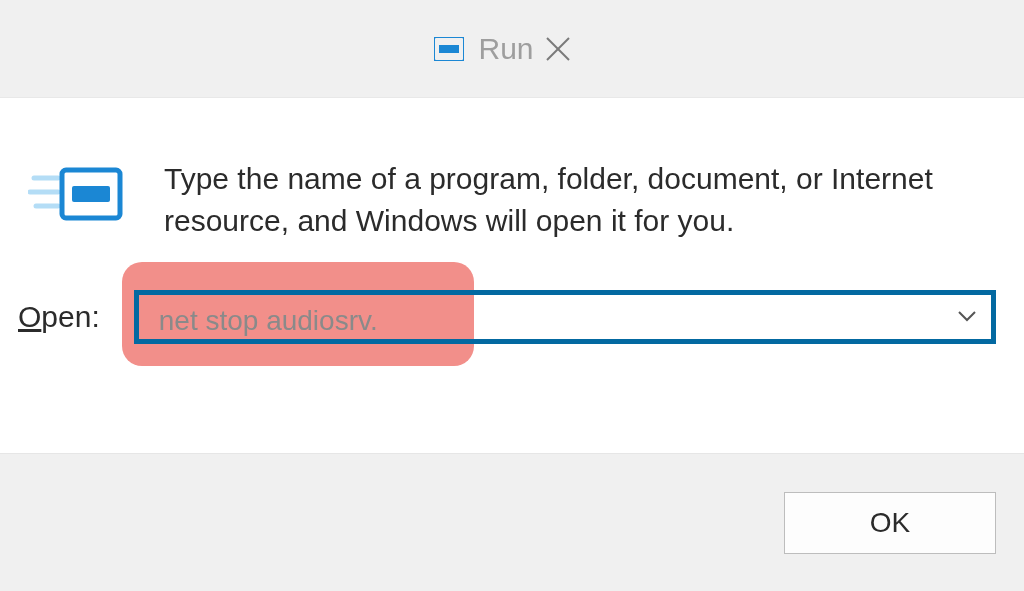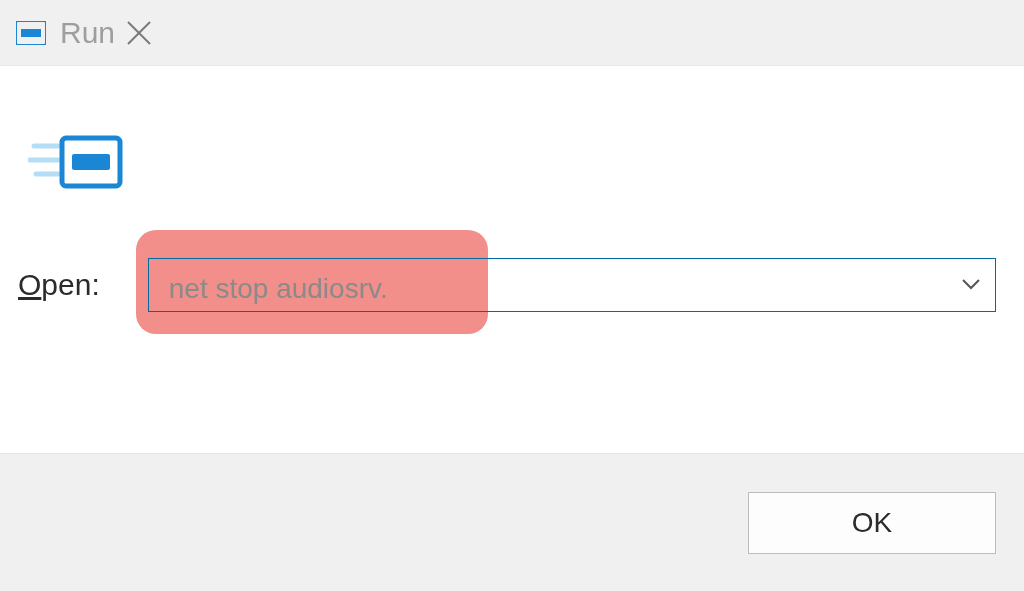--- a/index.html
+++ b/index.html
@@ -4,25 +4,25 @@
   <style>
     * { margin: 0; padding: 0; box-sizing: border-box; }
     body {
       font-family: 'Segoe UI', Tahoma, sans-serif;
       background: #fff;
       width: 1024px;
       height: 591px;
       overflow: hidden;
     }
     .titlebar {
-      height: 66px;
+      height: 98px;
       background: #f0f0f0;
       display: flex;
       align-items: center;
-      justify-content: flex-start;
+      justify-content: center;
       padding: 0 24px 0 16px;
       border-bottom: 1px solid #e8e8e8;
     }
     .titlebar-left {
       display: flex;
       align-items: center;
       gap: 14px;
     }
     .titlebar-icon svg { display: block; }
     .titlebar-title {
@@ -49,21 +49,20 @@
     .instruction {
       font-size: 30px;
       color: #2b2b2b;
       line-height: 1.4;
       max-width: 820px;
     }
     .open-row {
       display: flex;
       align-items: center;
       padding: 48px 28px 0 18px;
-      gap: 14px;
       position: relative;
     }
     .open-label {
       font-size: 30px;
       color: #2b2b2b;
     }
     .open-label .underline { text-decoration: underline; }
     .combo-wrap {
       position: relative;
       flex: 1;
@@ -76,21 +75,21 @@
       width: 352px;
       height: 104px;
       background: #f28f8a;
       border-radius: 20px;
       z-index: 0;
     }
     .combo {
       position: relative;
       z-index: 1;
       height: 54px;
-      border: 1px solid #0369a1;
+      border: 5px solid #0369a1;
       background: transparent;
       display: flex;
       align-items: center;
       padding: 8px 40px 0 20px;
     }
     .combo-text {
       font-size: 28px;
       color: #8a8a8a;
     }
     .combo-chevron {
@@ -106,21 +105,21 @@
       background: #f0f0f0;
       border-top: 1px solid #e6e6e6;
       height: 138px;
       display: flex;
       align-items: center;
       justify-content: flex-end;
       padding-right: 28px;
       gap: 22px;
     }
     .btn {
-      width: 248px;
+      width: 212px;
       height: 62px;
       background: #fdfdfd;
       border: 1px solid #bdbdbd;
       display: flex;
       align-items: center;
       justify-content: center;
       font-size: 28px;
       color: #2b2b2b;
       cursor: pointer;
     }
@@ -152,20 +151,21 @@
     <svg width="96" height="74" viewBox="0 0 96 74">
       <g opacity="0.35">
         <line x1="6" y1="14" x2="30" y2="14" stroke="#2aa0e6" stroke-width="5" stroke-linecap="round"></line>
         <line x1="2" y1="28" x2="30" y2="28" stroke="#2aa0e6" stroke-width="5" stroke-linecap="round"></line>
         <line x1="8" y1="42" x2="30" y2="42" stroke="#2aa0e6" stroke-width="5" stroke-linecap="round"></line>
       </g>
       <rect x="34" y="6" width="58" height="48" rx="4" fill="#ffffff" stroke="#1b87d4" stroke-width="5"></rect>
       <rect x="44" y="22" width="38" height="16" rx="2" fill="#1b87d4"></rect>
     </svg>
   </div>
+  <div class="instruction">Type the name of a program, folder, document, or Internet resource, and Windows will open it for you.</div>
 </div>
 
 <div class="open-row">
   <div class="open-label">
     <span class="underline">O</span><span>pen:</span>
   </div>
   <div class="combo-wrap">
     <div class="highlight"></div>
     <div class="combo">
       <span class="combo-text">net stop audiosrv.</span>

